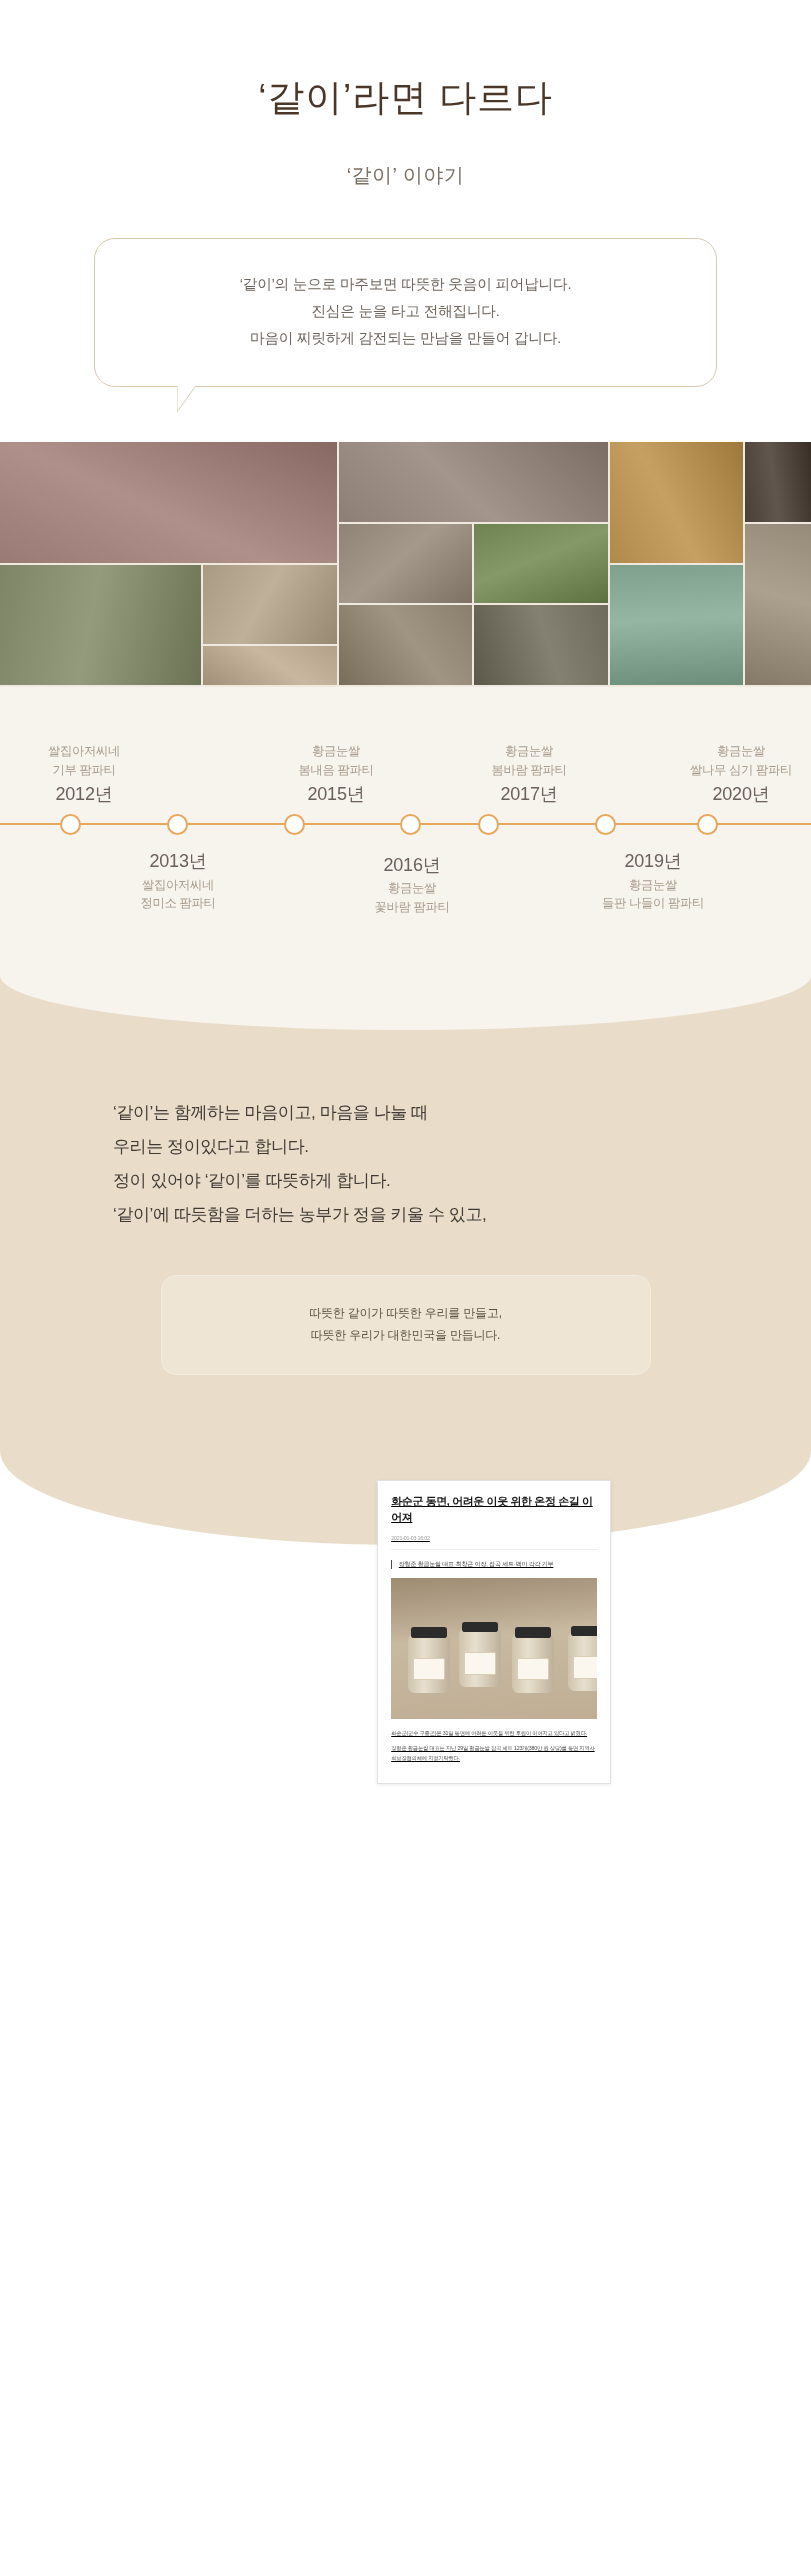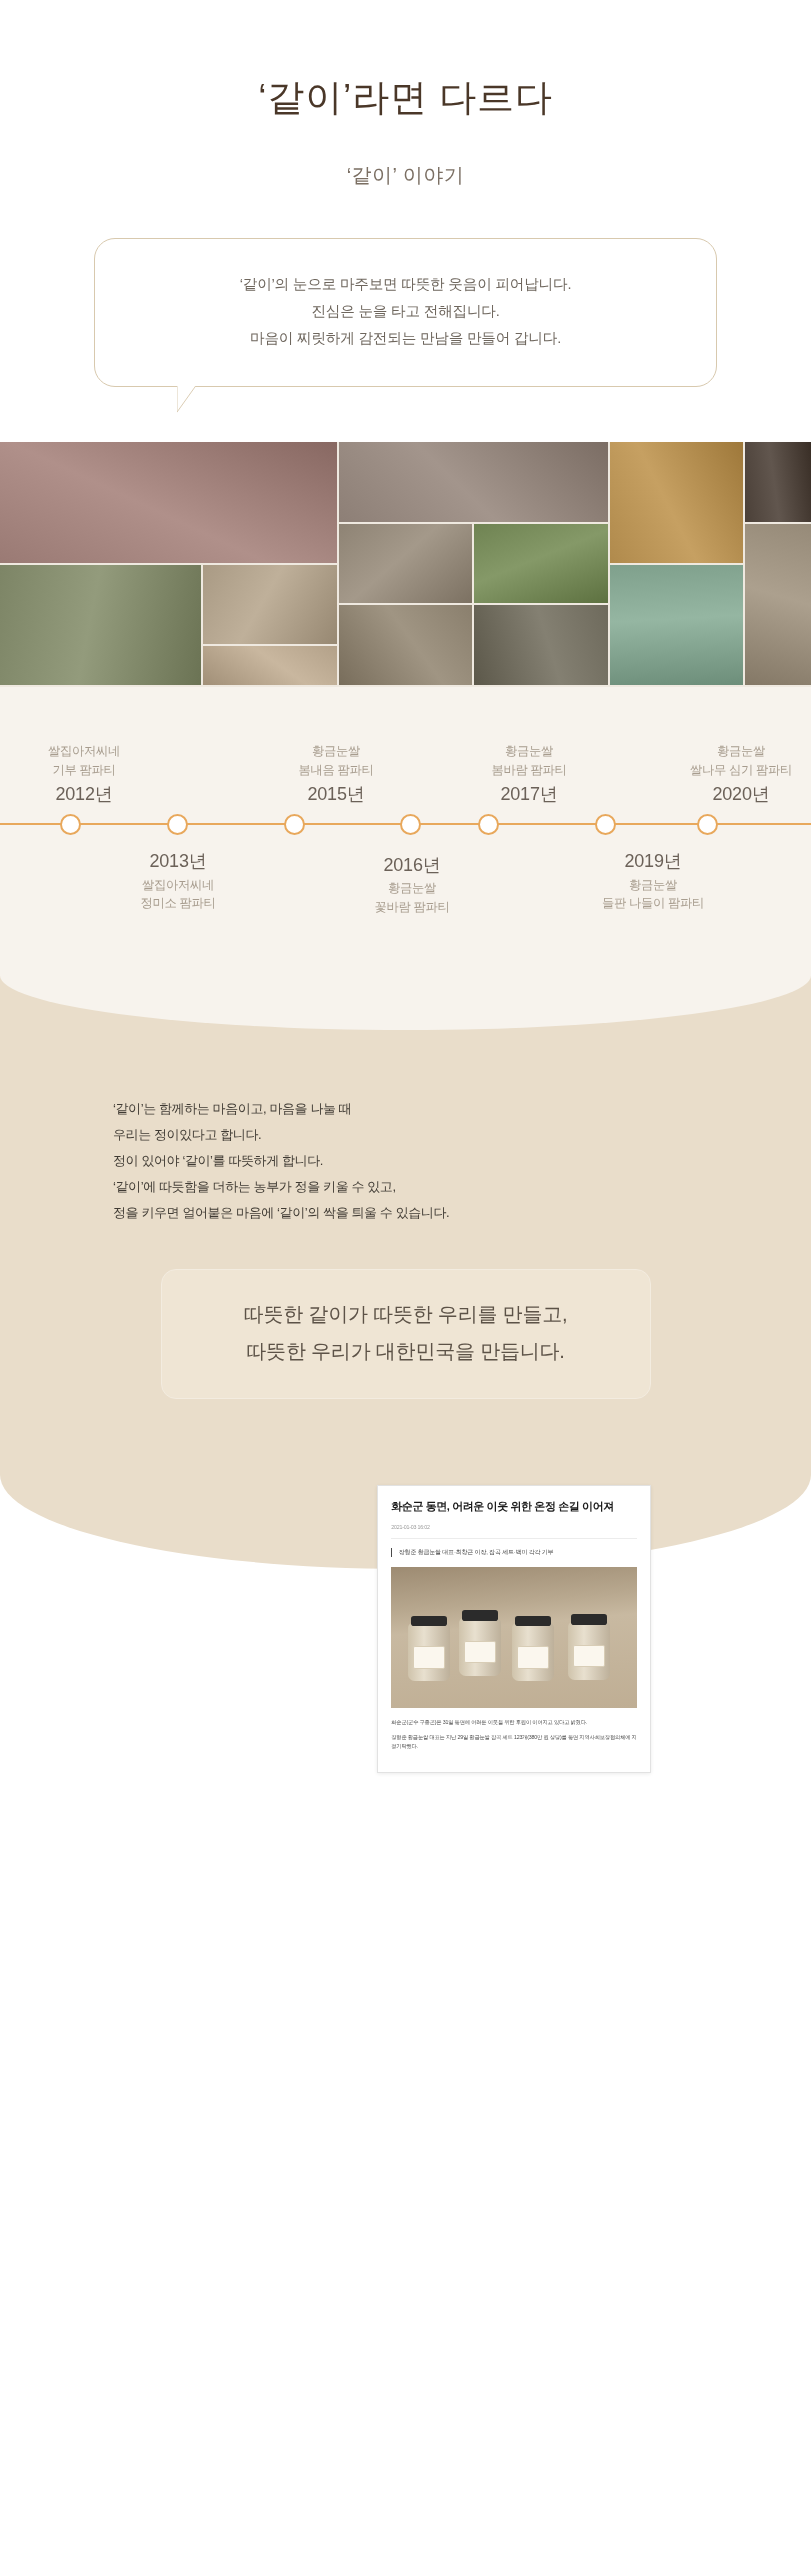--- a/index.html
+++ b/index.html
@@ -147,37 +147,37 @@
   }
   .story-inner {
     padding: 66px 0 0 0;
     text-align: left;
   }
   .story-para {
     width: 585px;
     margin: 0 auto;
   }
   .story-line {
-    font-size: 13px;
+    font-size: 17px;
     color: #3f3a33;
     line-height: 2.0;
     letter-spacing: -0.4px;
   }
 
   .quote-box {
     width: 490px;
     margin: 43px auto 0;
     border: 0.9px solid #f3ece0;
     border-radius: 15px;
     background: #efe5d4;
     padding: 26.4px 19px 28px;
     text-align: center;
   }
   .quote-line {
-    font-size: 20px;
+    font-size: 12px;
     color: #5c5247;
     line-height: 1.85;
     letter-spacing: -0.2px;
   }
 
   
   .bottom {
     position: relative;
     background: #ffffff;
     height: 443px;
@@ -232,26 +232,27 @@
   .plaque-heading { font-size: 9.4px; color:#4b4540; letter-spacing:1.9px;}
   .plaque-sm { font-size: 4px; color:#6b645c; line-height:1.45; text-align:center; width: 76%;}
   .plaque-seal {
     width:11.3px;height:11.3px;background:#b03a2e;border-radius:0.9px;
   }
 
   
   .news-card {
     position: absolute;
     left: 377px;
-    top: 29px;
-    width: 274px;
+    top: 48px;
+    width: 234px;
     background: #ffffff;
     border: 0.9px solid #e2e2e2;
     box-shadow: 0 0.9px 3.8px rgba(0,0,0,.08);
     padding: 13.2px 13.2px 15px;
+    text-decoration: underline;
   }
   .news-title {
     font-size: 11px;
     font-weight: bold;
     color: #1a1a1a;
     line-height: 1.45;
     letter-spacing: -0.4px;
   }
   .news-date {
     margin-top: 8.5px;
@@ -408,21 +409,20 @@
 </section>
 
 <section class="story">
   <div class="story-topcurve"></div>
   <div class="story-inner">
     <div class="story-para">
       <div class="story-line">‘같이’는 함께하는 마음이고, 마음을 나눌 때</div>
       <div class="story-line">우리는 정이있다고 합니다.</div>
       <div class="story-line">정이 있어야 ‘같이’를 따뜻하게  합니다.</div>
       <div class="story-line">‘같이’에 따듯함을 더하는 농부가 정을 키울 수 있고,</div>
-      <div class="story-line">정을 키우면 얼어붙은 마음에 ‘같이’의 싹을 틔울 수 있습니다.</div>
     </div>
     <div class="quote-box">
       <div class="quote-line">따뜻한 같이가 따뜻한 우리를 만들고,</div>
       <div class="quote-line">따뜻한 우리가 대한민국을 만듭니다.</div>
     </div>
   </div>
 </section>
 
 <section class="bottom">
   <div class="bottom-curve"></div>

